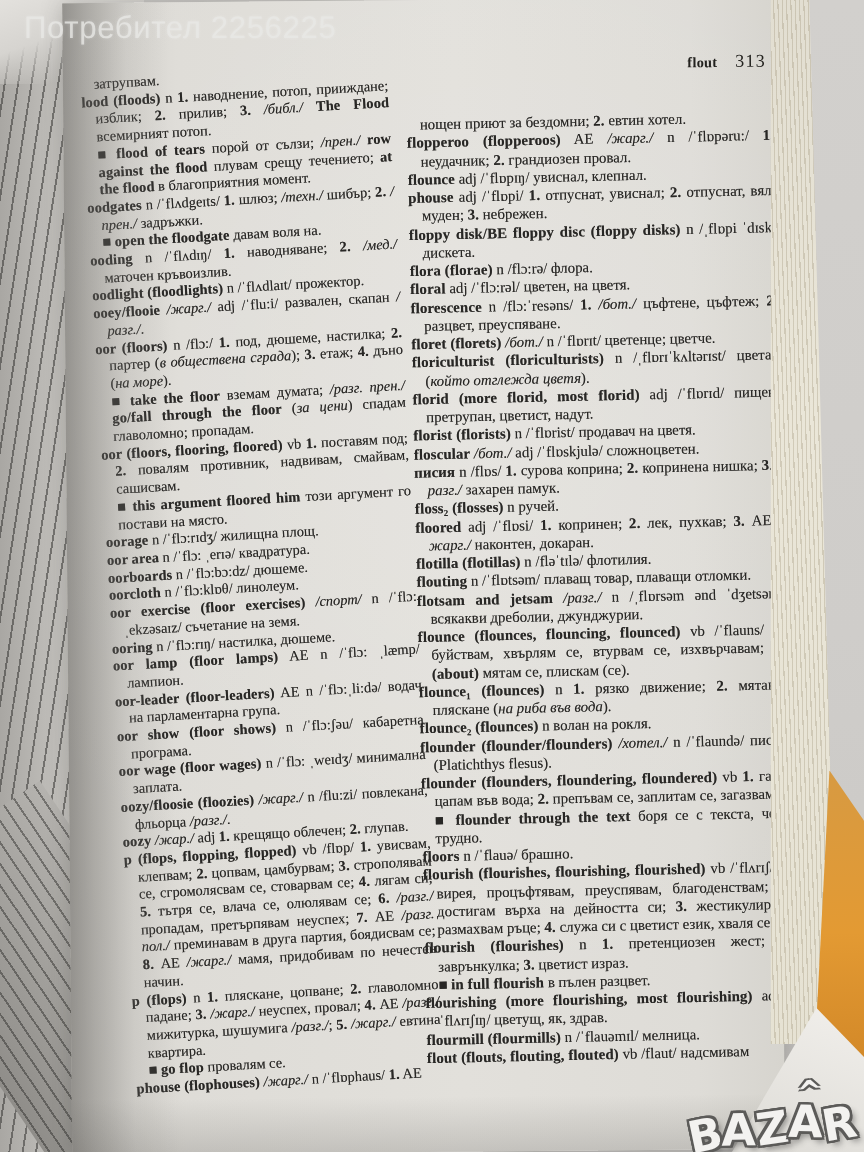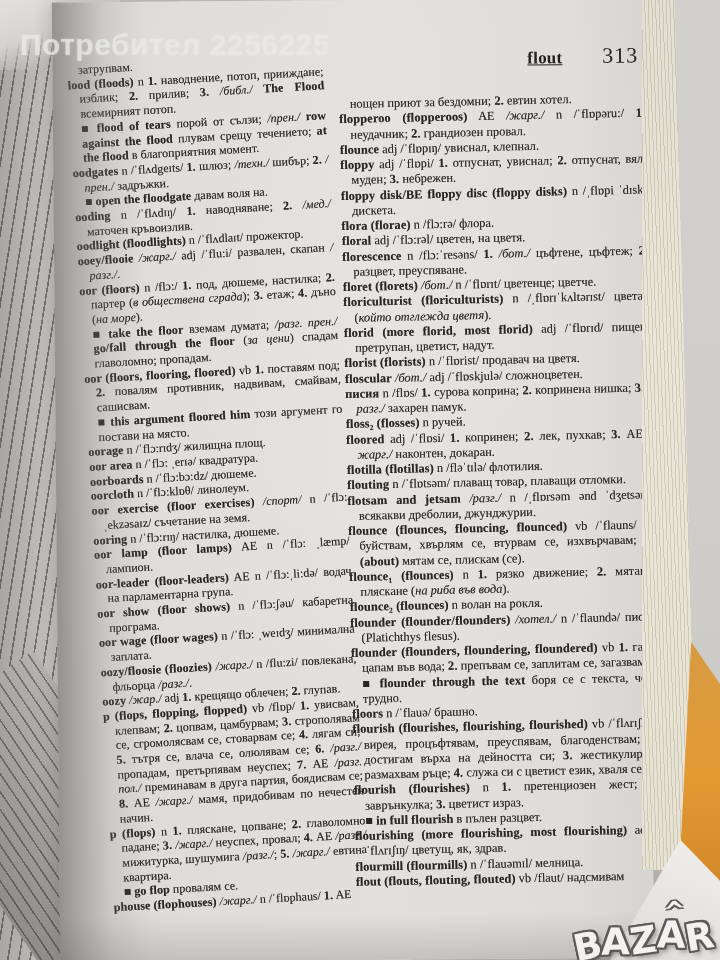--- a/index.html
+++ b/index.html
@@ -34,22 +34,22 @@
       linear-gradient(90deg,#c3c1bc 0%,#d3d1cc 7%,#dedcd7 16%,#e2e0db 55%,#dedcd7 88%,#d6d4ce 100%);
     box-shadow:0 0 18px rgba(60,58,55,.25);
   }
   .gutter-shadow{position:absolute;left:-22px;top:0;width:110px;height:100%;z-index:6;pointer-events:none;
     background:linear-gradient(90deg, rgba(82,80,77,.6) 0%, rgba(120,118,114,.38) 38%, rgba(160,158,154,.16) 68%, rgba(160,158,154,0) 100%);}
   .page-bottom-shade{position:absolute;left:0;bottom:0;width:100%;height:46px;z-index:6;pointer-events:none;
     background:linear-gradient(180deg, rgba(90,88,84,0), rgba(90,88,84,.22));}
 
   .page-header{position:absolute;top:45px;left:286px;width:300px;text-align:right;padding-right:4px;
     color:#23221f;white-space:nowrap;}
-  .guide-word{font-weight:bold;font-size:17px;letter-spacing:.2px;text-decoration:underline;}
-  .page-number{font-size:22px;margin-left:40px;letter-spacing:1px;}
+  .guide-word{font-weight:bold;font-size:12px;letter-spacing:.2px;}
+  .page-number{font-size:15px;margin-left:15px;letter-spacing:1px;}
 
   .col{color:#282725;text-align:justify;}
   .col p{margin:0;text-shadow:0 0 .5px rgba(45,44,42,.55);}
   .col p.entry{padding-left:11px;text-indent:-11px;}
   .col p.sub{padding-left:11px;text-indent:0;}
   .col p.cont{padding-left:11px;text-indent:0;}
   .col b{letter-spacing:.1px;}
   .col-left{position:absolute;left:14px;top:49px;width:256px;z-index:4;
     transform:rotate(-2.7deg);transform-origin:100% 0;}
   .col-left p{font-size:12px;line-height:14.7px;}
@@ -67,23 +67,23 @@
   .edge-bg{position:absolute;right:0;top:0;width:46px;height:100%;z-index:4;
     background:linear-gradient(180deg,#d2d0cd 0%,#cfcdca 55%,#c9c7c4 100%);}
   .cover-orange{position:absolute;right:0;bottom:18px;width:60px;height:300px;z-index:6;
     clip-path:polygon(52% 0,100% 14%,100% 100%,26% 100%);
     background:linear-gradient(180deg,#d79a42 0%,#e39a33 45%,#ca7f22 100%);}
   .corner-white{position:absolute;right:0;bottom:0;width:110px;height:120px;z-index:7;
     clip-path:polygon(64% 0,100% 34%,100% 100%,0 100%);
     background:linear-gradient(200deg,#f1efeb,#dddbd6);}
 
   
-  .wm-user{position:absolute;left:20px;top:28px;z-index:9;
-    font-family:"Liberation Sans","DejaVu Sans",sans-serif;font-weight:bold;
-    font-size:30px;letter-spacing:.5px;color:rgba(232,232,230,.78);
+  .wm-user{position:absolute;left:20px;top:8px;z-index:9;
+    font-family:"Liberation Sans","DejaVu Sans",sans-serif;font-weight:normal;
+    font-size:26px;letter-spacing:.5px;color:rgba(232,232,230,.78);
     text-shadow:0 0 3px rgba(255,255,255,.25);}
   .bazar{position:absolute;right:6px;bottom:2px;z-index:9;transform:rotate(-5deg);
     font-family:"DejaVu Sans","Liberation Sans",sans-serif;font-weight:bold;
     font-size:37px;line-height:1;color:#f3f2f0;white-space:nowrap;}
   .bazar .bz{display:inline-block;position:relative;
     text-shadow:2px 2px 0 #5c5b59,-2px -2px 0 #5c5b59,2px -2px 0 #5c5b59,-2px 2px 0 #5c5b59,
                 2px 0 0 #5c5b59,-2px 0 0 #5c5b59,0 2px 0 #5c5b59,0 -2px 0 #5c5b59,3px 4px 5px rgba(40,40,40,.45);}
   .bazar .bz:nth-child(1){transform:rotate(-7deg) translateY(2px);}
   .bazar .bz:nth-child(2){transform:rotate(4deg);}
   .bazar .bz:nth-child(3){transform:rotate(-3deg) translateY(1px);}
@@ -135,21 +135,21 @@
         <p class="entry"><b>oozy</b> <i>/жар./</i> adj <b>1.</b> крещящо облечен; <b>2.</b> глупав.</p>
         <p class="entry"><b>p (flops, flopping, flopped)</b> vb /flɒp/ <b>1.</b> увисвам, клепвам; <b>2.</b> цопвам, цамбурвам; <b>3.</b> строполявам се, сгромолясвам се, стоварвам се; <b>4.</b> лягам си; <b>5.</b> тътря се, влача се, олюлявам се; <b>6.</b> <i>/разг./</i> пропадам, претърпявам неуспех; <b>7.</b> AE <i>/разг. пол./</i> преминавам в друга партия, боядисвам се; <b>8.</b> AE <i>/жарг./</i> мамя, придобивам по нечестен начин.</p>
         <p class="entry"><b>p (flops)</b> n <b>1.</b> пляскане, цопване; <b>2.</b> главоломно падане; <b>3.</b> <i>/жарг./</i> неуспех, провал; <b>4.</b> AE <i>/разг./</i> мижитурка, шушумига <i>/разг./</i>; <b>5.</b> <i>/жарг./</i> евтина квартира.</p>
         <p class="sub">■ <b>go flop</b> провалям се.</p>
         <p class="entry"><b>phouse (flophouses)</b> <i>/жарг./</i> n /ˈflɒphaus/ <b>1.</b> AE</p>
       </div>
     <div class="col col-right">
         <p class="cont">нощен приют за бездомни; <b>2.</b> евтин  хотел.</p>
         <p class="entry"><b>flopperoo (flopperoos)</b> AE <i>/жарг./</i> n /ˈflɒpəru:/ <b>1.</b> неудачник; <b>2.</b> грандиозен провал.</p>
         <p class="entry"><b>flounce</b> adj /ˈflɒpɪŋ/ увиснал, клепнал.</p>
-        <p class="entry"><b>floppy</b> adj /ˈflɒpi/ <b>1.</b> отпуснат, увиснал; <b>2.</b> отпуснат, вял, муден; <b>3.</b> небрежен.</p>
+        <p class="entry"><b>phouse</b> adj /ˈflɒpi/ <b>1.</b> отпуснат, увиснал; <b>2.</b> отпуснат, вял, муден; <b>3.</b> небрежен.</p>
         <p class="entry"><b>floppy disk/BE floppy disc (floppy disks)</b> n /ˌflɒpi ˈdɪsk/ дискета.</p>
         <p class="entry"><b>flora (florae)</b> n /flɔ:rə/ флора.</p>
         <p class="entry"><b>floral</b> adj /ˈflɔ:rəl/ цветен, на цветя.</p>
         <p class="entry"><b>florescence</b> n /flɔ:ˈresəns/ <b>1.</b> <i>/бот./</i> цъфтене, цъфтеж; <b>2.</b> разцвет, преуспяване.</p>
         <p class="entry"><b>floret (florets)</b> <i>/бот./</i> n /ˈflɒrɪt/ цветенце; цветче.</p>
         <p class="entry"><b>floriculturist (floriculturists)</b> n /ˌflɒrɪˈkʌltərɪst/ цветар (<i>който отглежда цветя</i>).</p>
         <p class="entry"><b>florid (more florid, most florid)</b> adj /ˈflɒrɪd/ пищен, претрупан, цветист, надут.</p>
         <p class="entry"><b>florist (florists)</b> n /ˈflɒrist/ продавач на цветя.</p>
         <p class="entry"><b>floscular</b> <i>/бот./</i> adj /ˈflɒskjulə/ сложноцветен.</p>
         <p class="entry"><b>писия</b> n /flɒs/ <b>1.</b> сурова коприна; <b>2.</b> копринена нишка; <b>3.</b> <i>/разг./</i> захарен памук.</p>

